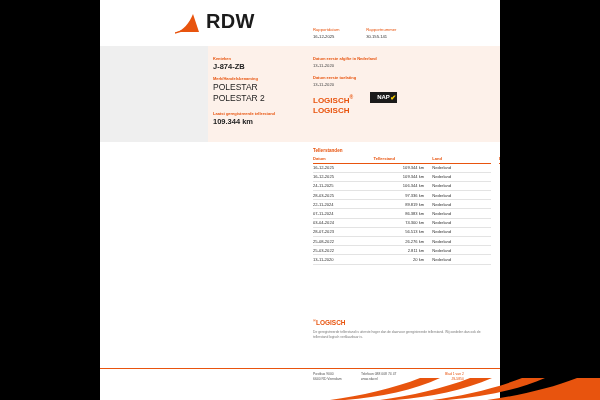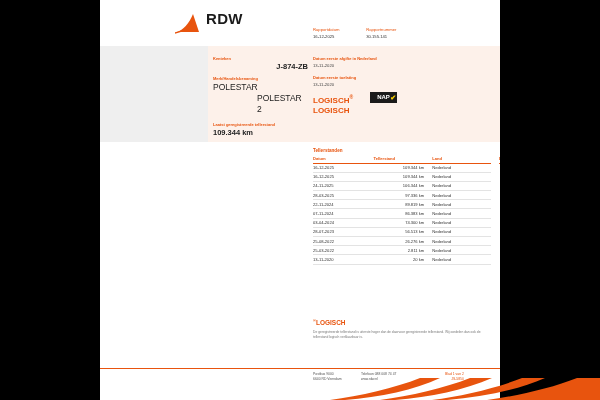--- a/index.html
+++ b/index.html
@@ -34,21 +34,21 @@
     left: 75px;
     top: 12px;
     width: 26px;
     height: 22px;
   }
   .logo-mark svg { display: block; }
   .logo-text {
     position: absolute;
     left: 106px;
     top: 10px;
-    font-size: 15px;
+    font-size: 20px;
     font-weight: bold;
     letter-spacing: 0.3px;
     color: #1b1b1b;
   }
   .report-title {
     position: absolute;
     left: 213px;
     top: 11px;
     font-size: 10.5px;
     font-weight: bold;
@@ -93,21 +93,20 @@
     font-size: 4px;
     color: #e8540e;
     font-weight: bold;
     margin-bottom: 1px;
   }
   .val-plate {
     font-size: 7.5px;
     color: #222;
     font-weight: bold;
     margin-bottom: 5px;
-    text-align: right;
   }
   .val-make {
     font-size: 8.5px;
     color: #222;
     line-height: 11px;
   }
   .val-km {
     font-size: 7.5px;
     color: #222;
     font-weight: bold;
@@ -280,21 +279,21 @@
   </div>
 
   <div class="band-left"></div>
   <div class="band-right"></div>
 
   <div class="vehicle-block">
     <div class="lbl">Kenteken</div>
     <div class="val-plate">J-874-ZB</div>
     <div class="lbl">Merk/Handelsbenaming</div>
     <div class="val-make">POLESTAR</div>
-    <div class="val-make" style="margin-bottom:7px;margin-left:44px;">POLESTAR 2</div>
+    <div class="val-make" style="margin-bottom:7px;">POLESTAR 2</div>
     <div class="lbl">Laatst geregistreerde tellerstand</div>
     <div class="val-km">109.344 km</div>
   </div>
 
   <div class="status-block">
     <div class="status-line">
       <div class="lbl">Datum eerste afgifte in Nederland</div>
       <div class="status-val">13-11-2020</div>
     </div>
     <div class="status-line">

